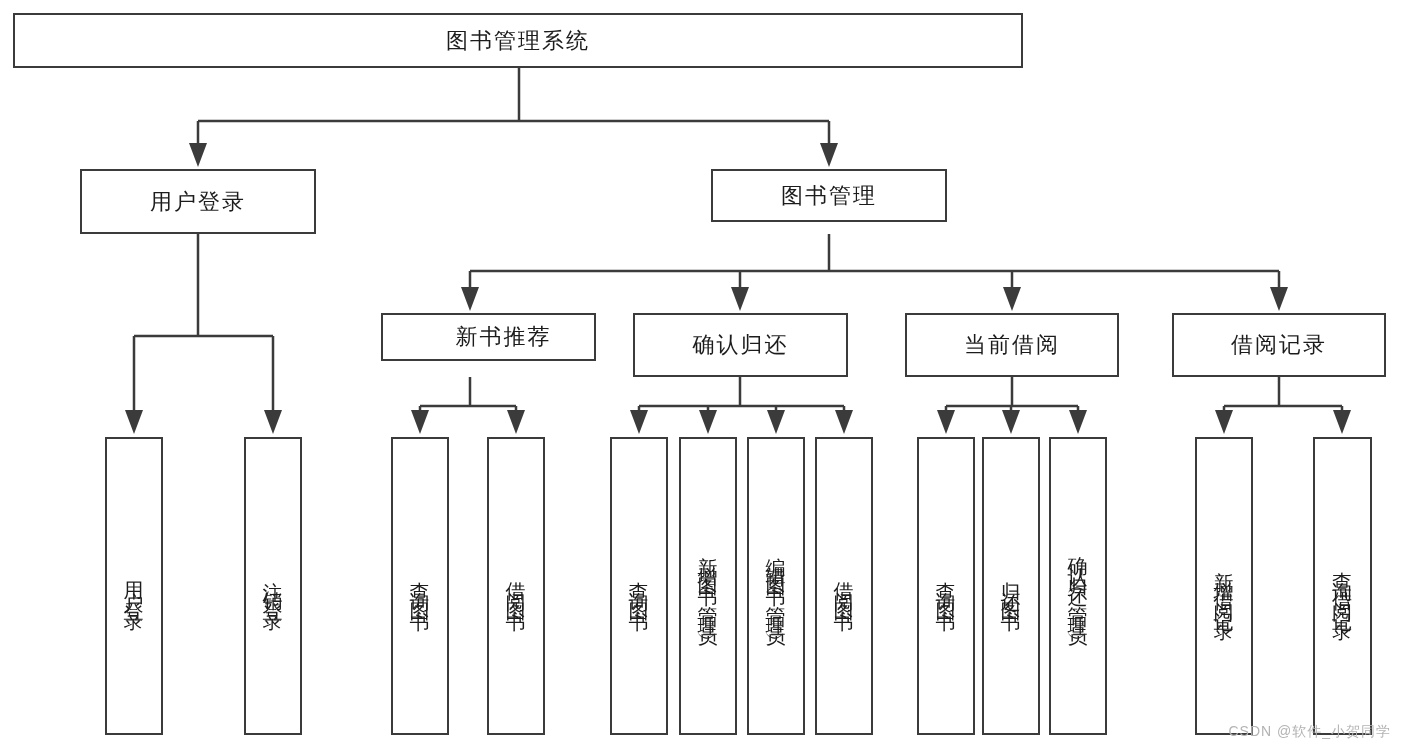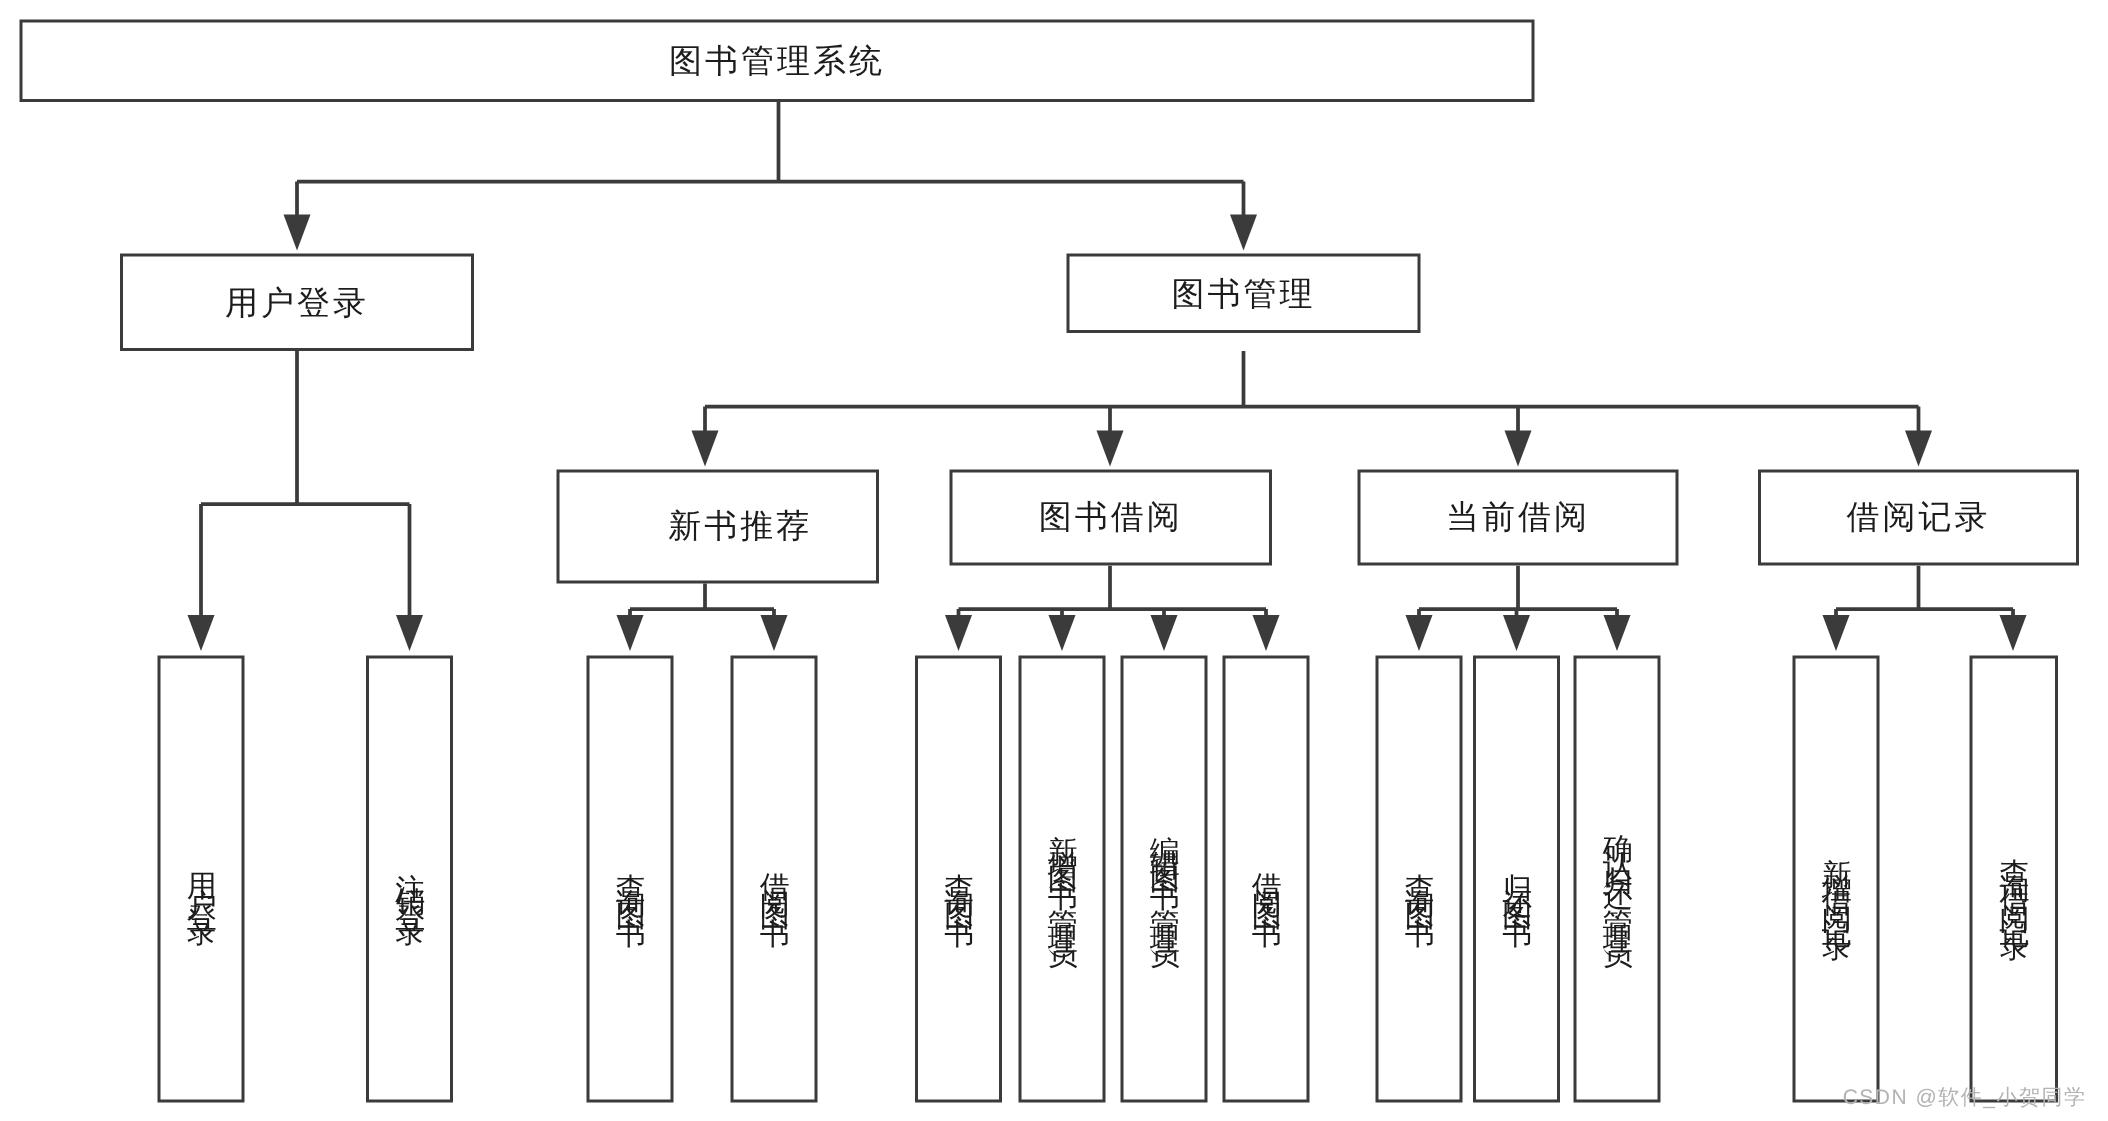--- a/index.html
+++ b/index.html
@@ -102,22 +102,22 @@
     <path d="M1279,377 V406 M1224,406 H1342 M1224,406 V414 M1342,406 V414"></path>
     <polygon points="1215,410 1233,410 1224,434"></polygon>
     <polygon points="1333,410 1351,410 1342,434"></polygon>
   </svg>
 
   <div class="box h" style="left:13px; top:13px; width:1010px; height:55px;">图书管理系统</div>
 
   <div class="box h" style="left:80px; top:169px; width:236px; height:65px;">用户登录</div>
   <div class="box h" style="left:711px; top:169px; width:236px; height:53px;">图书管理</div>
 
-  <div class="box h" style="left:371px; top:313px; width:215px; height:76px;padding-left:30px;">新书推荐</div>
-  <div class="box h" style="left:633px; top:313px; width:215px; height:64px;">图书借阅</div>
+  <div class="box h" style="left:381px; top:313px; width:215px; height:48px;padding-left:30px;">新书推荐</div>
+  <div class="box h" style="left:633px; top:313px; width:215px; height:64px;">确认归还</div>
   <div class="box h" style="left:1172px; top:313px; width:214px; height:64px;">借阅记录</div>
   <div class="box h" style="left:905px; top:313px; width:214px; height:64px;">当前借阅</div>
 
   <div class="box v" style="left:105px; top:437px; width:58px; height:298px;">用户登录</div>
   <div class="box v" style="left:244px; top:437px; width:58px; height:298px;">注销登录</div>
 
   <div class="box v" style="left:391px; top:437px; width:58px; height:298px;">查询图书</div>
   <div class="box v" style="left:487px; top:437px; width:58px; height:298px;">借阅图书</div>
 
   <div class="box v" style="left:610px; top:437px; width:58px; height:298px;">查询图书</div>

